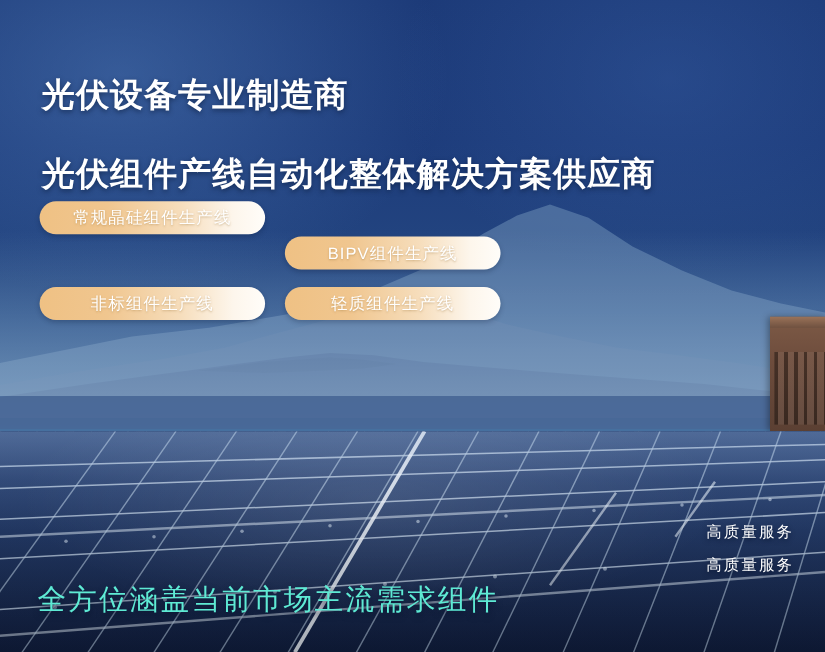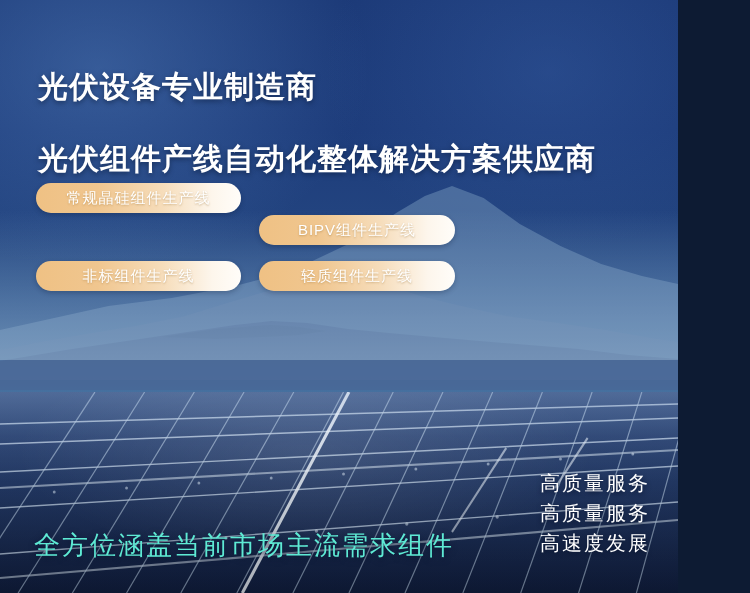--- a/index.html
+++ b/index.html
@@ -1,18 +1,18 @@
 <!DOCTYPE html>
 <html><head>
 <meta charset="utf-8">
 <style>
   html,body{margin:0;padding:0;background:#0d1b33;}
   *{box-sizing:border-box;}
   .banner{
-    position:relative;width:678px;height:593px;overflow:hidden;
+    position:relative;width:750px;height:593px;overflow:hidden;
     font-family:"Liberation Sans","DejaVu Sans",sans-serif;
     background:#1b3a77;
   }
 
   
   .sky{position:absolute;inset:0;
     background:linear-gradient(180deg,
       #1c3a78 0%, #1d3c7b 22%, #22437f 36%,
       #2a5088 48%, #375f93 58%, #46709f 66%, #5a82ad 72%);
   }
@@ -84,21 +84,21 @@
 
   .tagline{
     position:absolute;left:34px;top:528px;
     color:#5eead4;font-size:26px;font-weight:400;letter-spacing:2px;
     white-space:nowrap;
     text-shadow:0 2px 6px rgba(5,15,40,.75);
   }
 
   .features{position:absolute;right:28px;top:468px;text-align:right;}
   .feat{
-    color:#ffffff;font-size:20px;font-weight:400;letter-spacing:2px;
+    color:#ffffff;font-size:14px;font-weight:400;letter-spacing:2px;
     line-height:30px;white-space:nowrap;
     text-shadow:0 2px 5px rgba(5,15,40,.8);
   }
 </style>
 </head>
 <body>
 
 <div class="banner">
 
   <div class="sky"></div>
@@ -232,16 +232,15 @@
       <div class="pill w3">非标组件生产线</div>
       <div class="pill w4">轻质组件生产线</div>
     </div>
   </div>
 
   <div class="tagline">全方位涵盖当前市场主流需求组件</div>
 
   <div class="features">
     <div class="feat">高质量服务</div>
     <div class="feat">高质量服务</div>
-    <div class="feat">高速度发展</div>
   </div>
 
 </div>
 
 </body></html>

